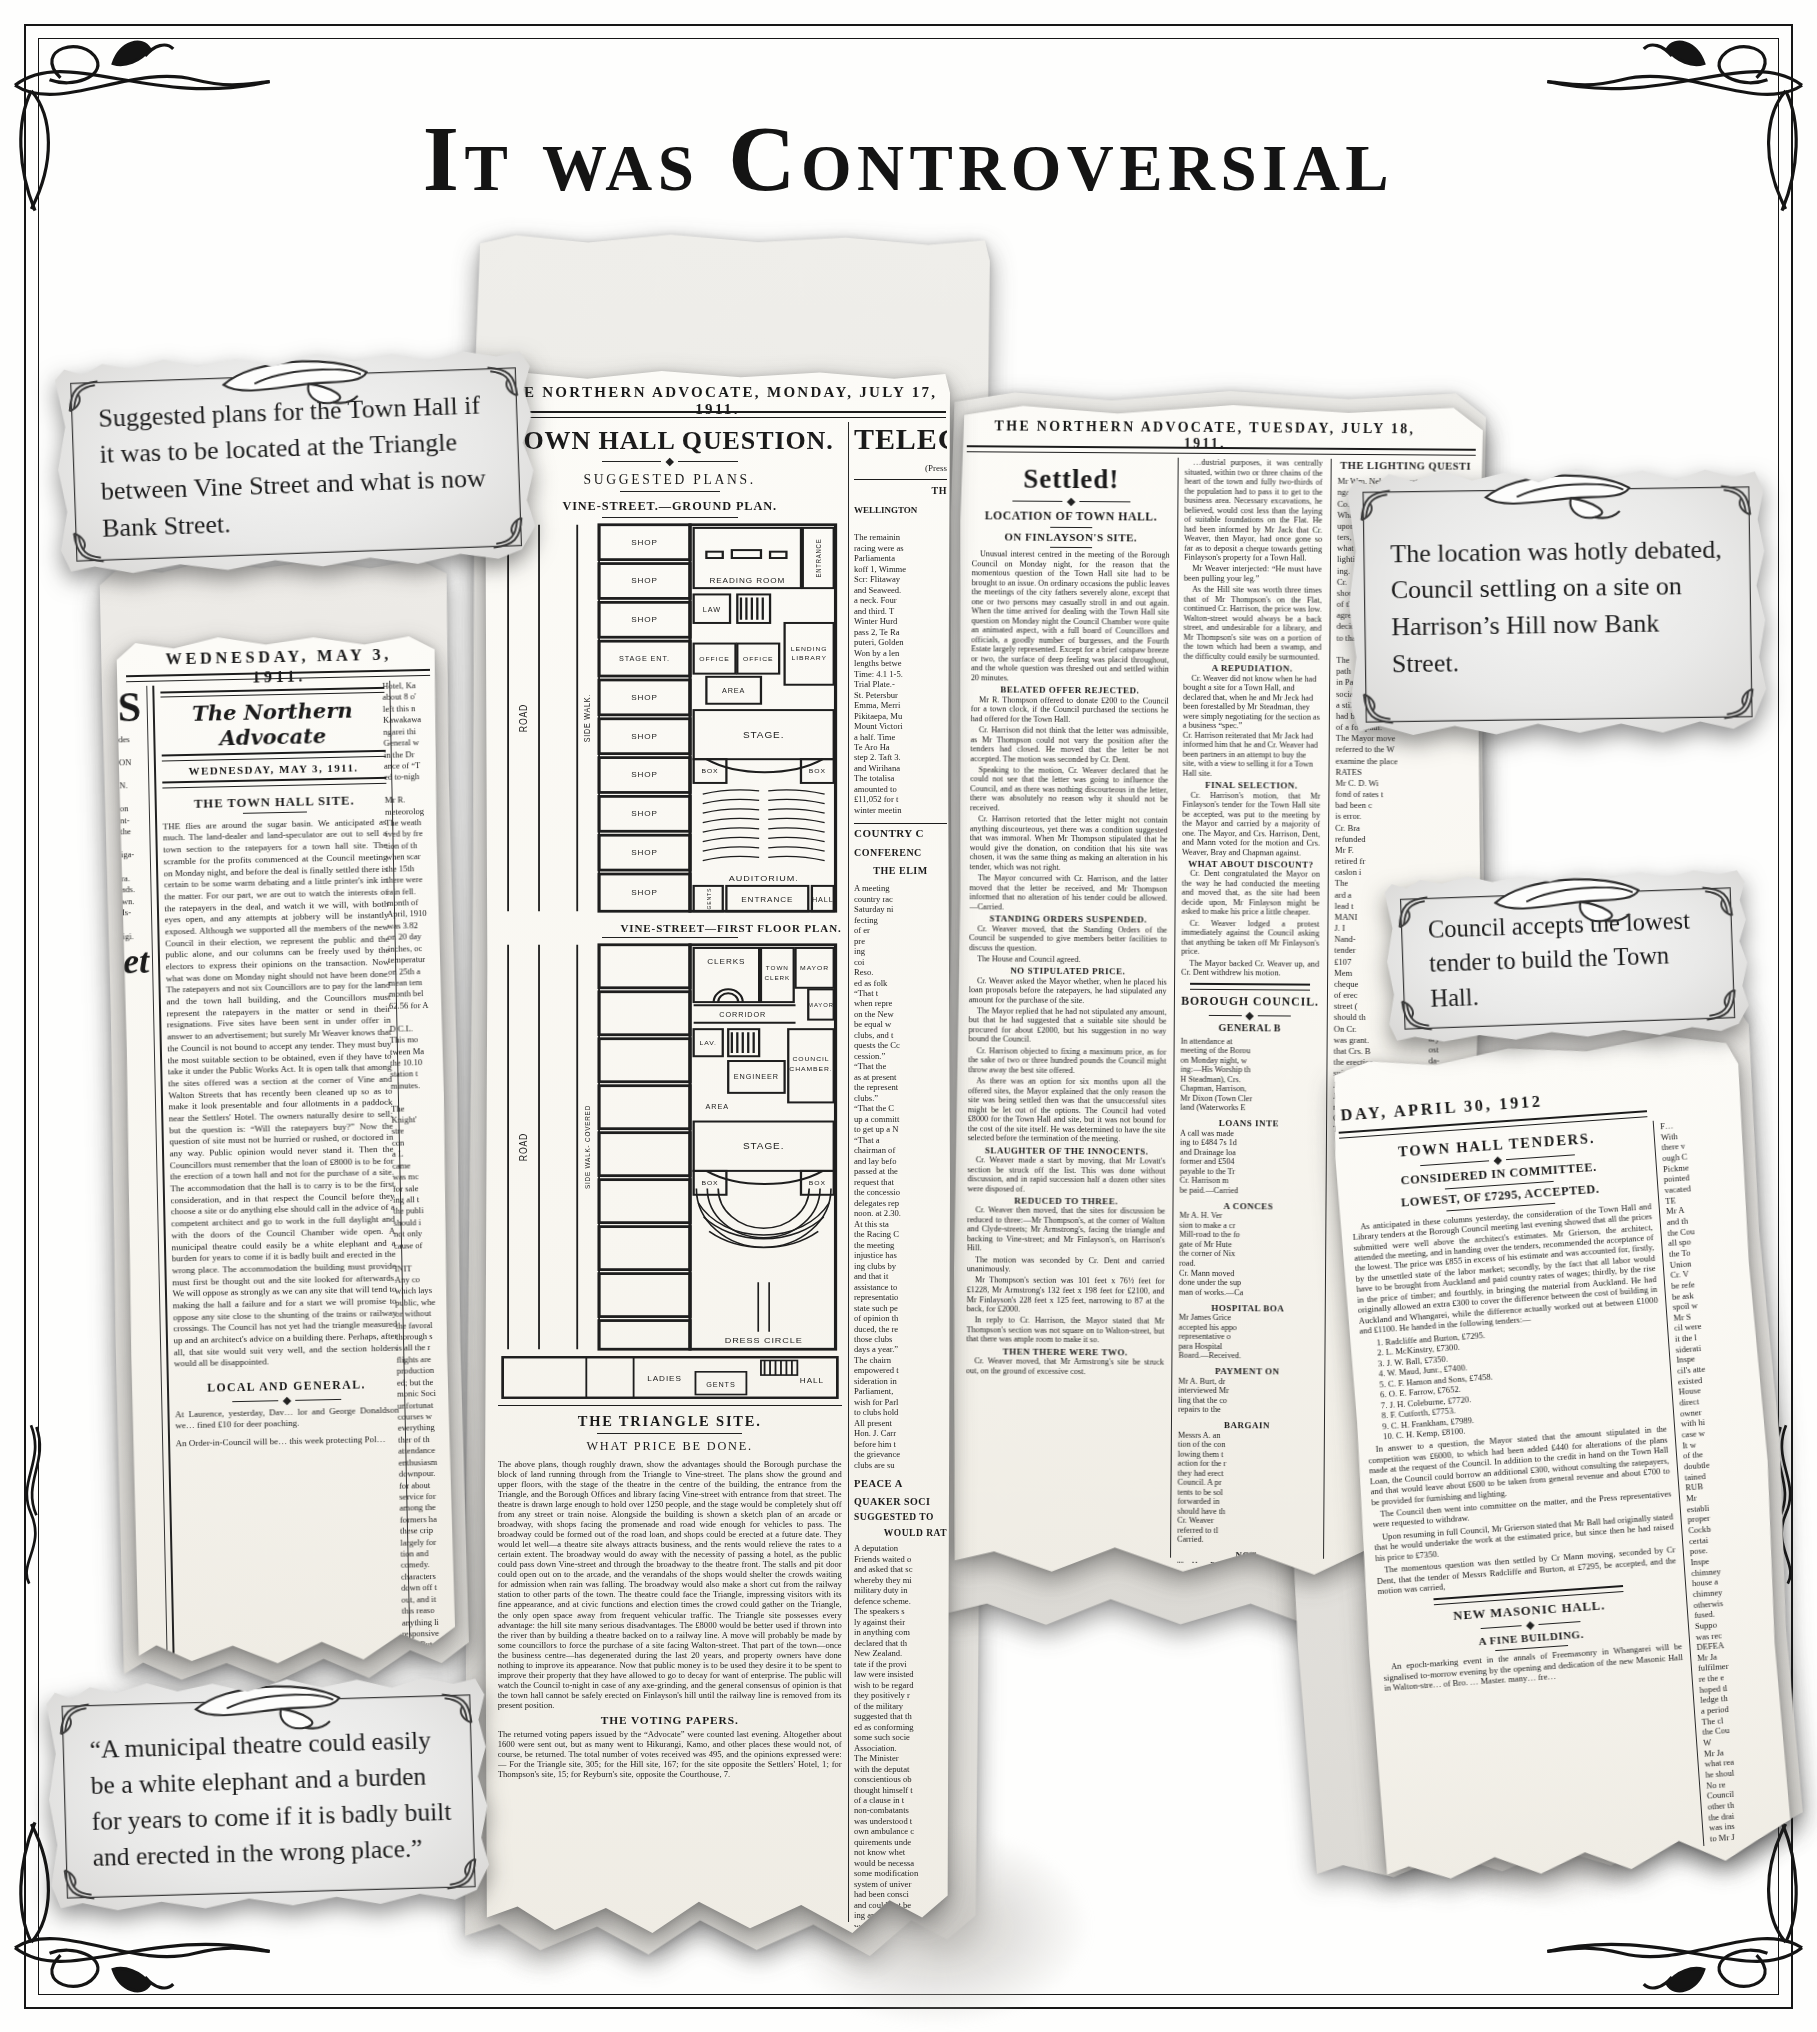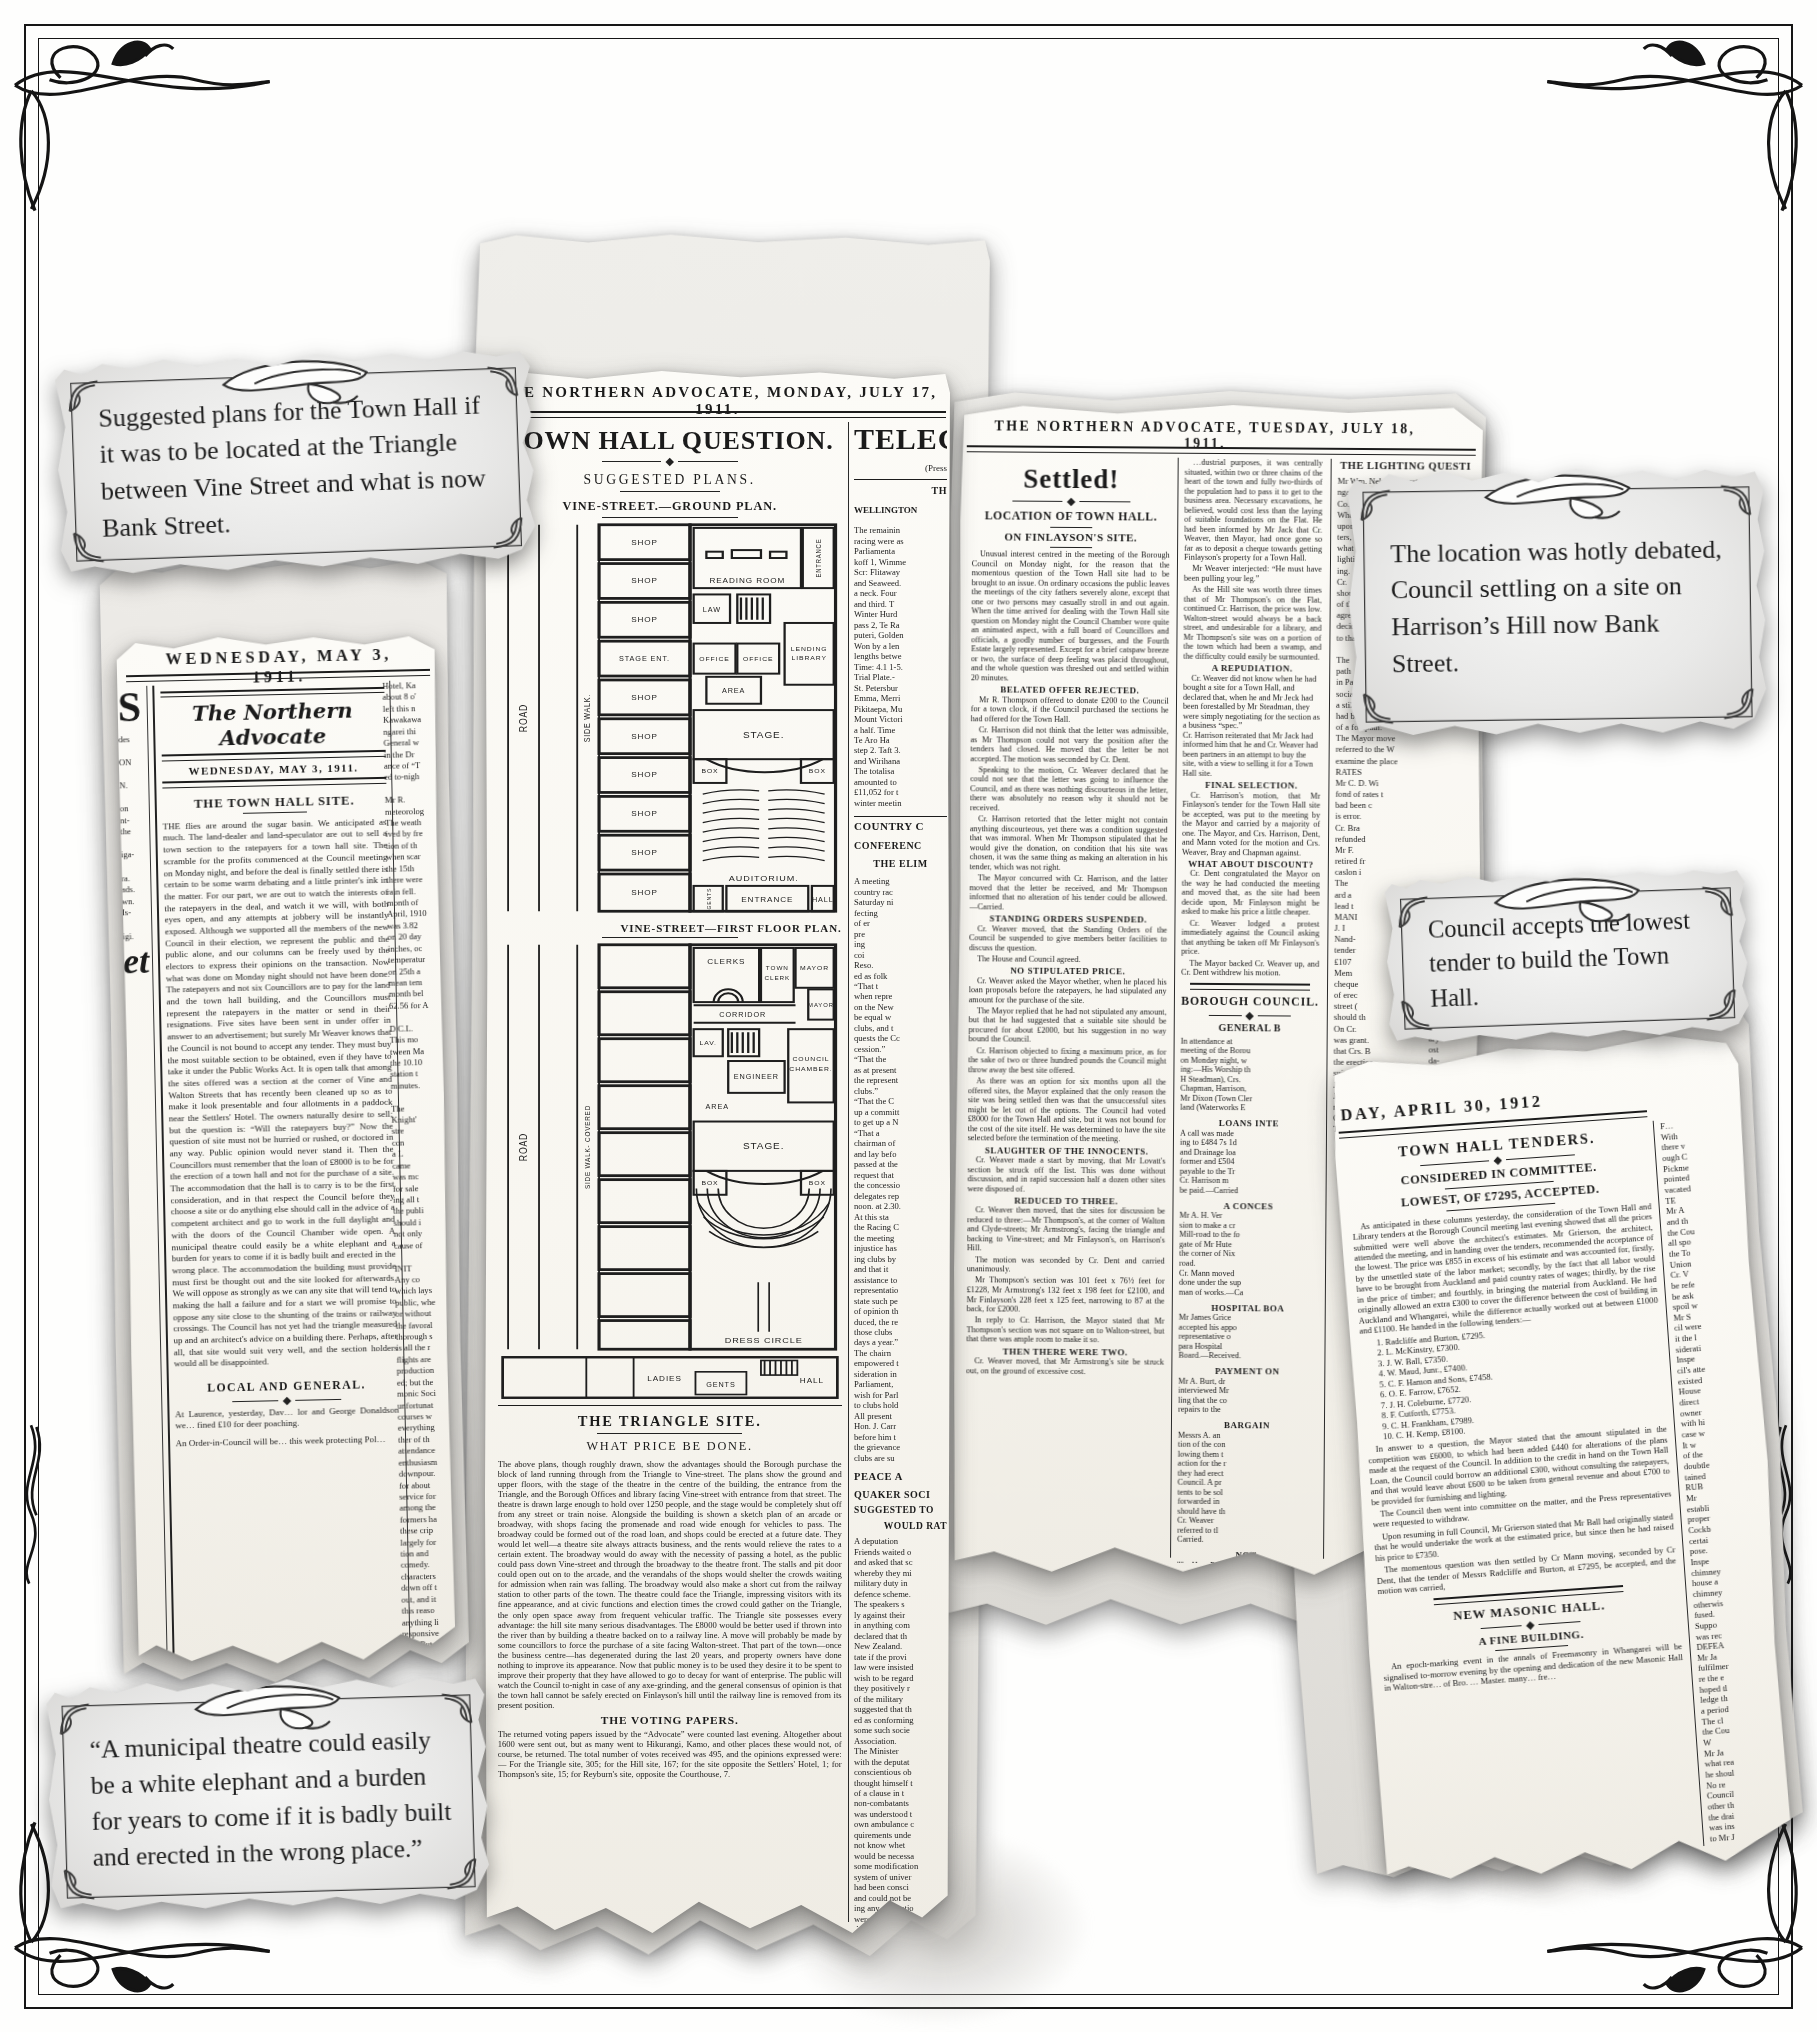--- a/index.html
+++ b/index.html
@@ -103,20 +103,21 @@
   <div class="corner" style="right:3.6px;bottom:27px;transform:scale(-1,-1);"><svg viewBox="0 0 300 210">
         <use href="#flr"></use>
       </svg></div>
   <div class="midorn" style="left:12.7px;top:1418px;"><svg viewBox="0 0 40 190">
         <use href="#midcurl"></use>
       </svg></div>
   <div class="midorn" style="right:12.7px;top:1418px;transform:scaleX(-1);"><svg viewBox="0 0 40 190">
         <use href="#midcurl"></use>
       </svg></div>
 
+  <div class="page-title">It was Controversial</div>
 
   <div class="underlay shadow" style="left:469px;top:235px;width:515px;height:1720px;transform:rotate(.4deg);">
       <div class="paper tearA" style="background:linear-gradient(180deg,#efeeea,#dedcd7);"></div>
     </div>
   <div class="underlay shadow" style="left:111px;top:559px;width:347px;height:1123px;transform:rotate(-1.2deg);">
       <div class="paper tearB" style="background:linear-gradient(180deg,#edebe7,#dddbd6);"></div>
     </div>
   <div class="underlay shadow" style="left:947px;top:391px;width:538px;height:1236px;transform:rotate(.3deg);">
       <div class="paper tearC" style="background:linear-gradient(180deg,#ecebe7,#dbd9d4);"></div>
     </div>
@@ -533,21 +534,21 @@
         <div class="ch" style="font-size:11.4px;letter-spacing:0.9px;margin-top:4.5px;">THE VOTING PAPERS.</div>
         <div class="np" style="font-size:8.6px;line-height:1.17;margin-top:2.7px;">The returned voting papers issued by the “Advocate” were counted last evening. Altogether about 1600 were sent out, but as many went to Hikurangi, Kamo, and other places these would not, of course, be returned. The total number of votes received was 495, and the opinions expressed were:— For the Triangle site, 305; for the Hill site, 167; for the site opposite the Settlers' Hotel, 1; for Thompson's site, 15; for Reyburn's site, opposite the Courthouse, 7.</div>
       </div>
 
       <div class="col" style="left:369px;top:51px;width:93px;height:1505px;">
         <div style="font-size:30px;font-weight:bold;letter-spacing:0.9px;">TELEG</div>
         <div style="font-size:9px;text-align:right;margin-top:7.3px;">(Press</div>
         <div class="rule1" style="margin:5.5px 0;"></div>
         <div class="ch" style="font-size:10px;text-align:right;">TH</div>
         <div style="font-size:9px;font-weight:bold;margin-top:9px;">WELLINGTON</div>
-        <div class="frag" style="font-size:8.6px;line-height:1.22;margin-top:10px;">The remainin
+        <div class="frag" style="font-size:8.6px;line-height:1.22;margin-top:17px;">The remainin
 racing were as
 Parliamenta
 koff 1, Wimme
 Scr: Flitaway
 and Seaweed.
 a neck. Four
 and third. T
 Winter Hurd
 pass 2, Te Ra
 puteri, Golden

